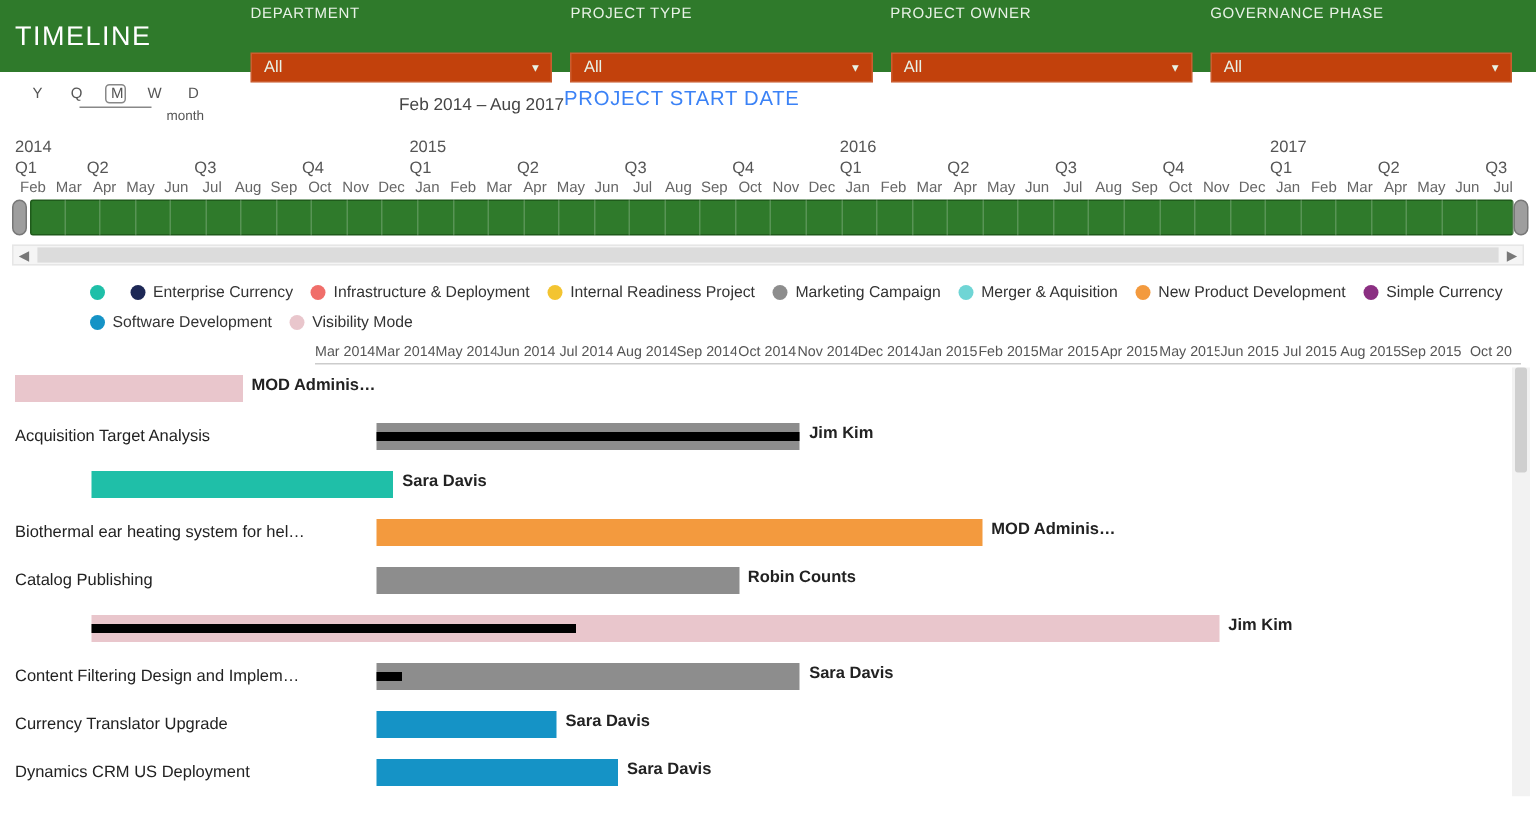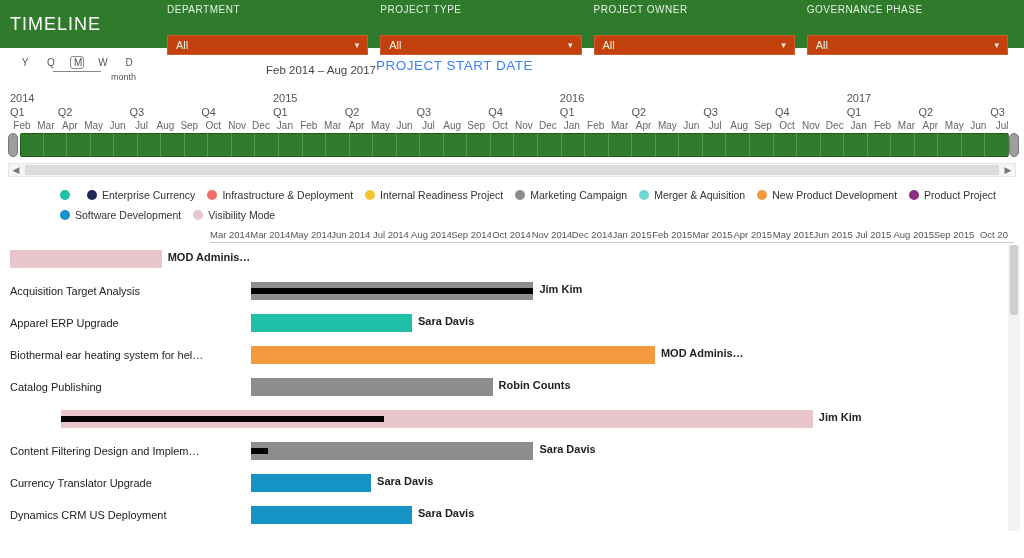--- a/index.html
+++ b/index.html
@@ -253,21 +253,21 @@
     <div class="legend-item">
       <span class="dot" style="background: rgb(111, 213, 213);"></span>
       <span>Merger &amp; Aquisition</span>
     </div>
     <div class="legend-item">
       <span class="dot" style="background: rgb(243, 154, 62);"></span>
       <span>New Product Development</span>
     </div>
     <div class="legend-item">
       <span class="dot" style="background: rgb(139, 47, 130);"></span>
-      <span>Product Project</span>
+      <span>Simple Currency</span>
     </div>
     <div class="legend-item">
       <span class="dot" style="background: rgb(21, 147, 198);"></span>
       <span>Software Development</span>
     </div>
     <div class="legend-item">
       <span class="dot" style="background: rgb(233, 198, 204);"></span>
       <span>Visibility Mode</span>
     </div>
   </div>
@@ -304,21 +304,20 @@
       </div>
       <div class="row">
         <div class="row-label">Acquisition Target Analysis</div>
         <div class="row-track">
           <div class="bar" style="left: 5.09031%; width: 35.1396%; background: rgb(141, 141, 141);"></div>
           <div class="overlay" style="left: 5.09031%; width: 35.1396%;"></div>
           <div class="bar-lbl" style="left: calc(40.2299% + 6px);">Jim Kim</div>
         </div>
       </div>
       <div class="row">
-        <div class="row-label">Apparel ERP Upgrade</div>
         <div class="row-track">
           <div class="bar" style="left: 5.09031%; width: 20.0328%; background: rgb(31, 191, 168);"></div>
           <div class="bar-lbl" style="left: calc(25.1232% + 6px);">Sara Davis</div>
         </div>
       </div>
       <div class="row">
         <div class="row-label">Biothermal ear heating system for helmets</div>
         <div class="row-track">
           <div class="bar" style="left: 5.09031%; width: 50.2463%; background: rgb(243, 154, 62);"></div>
           <div class="bar-lbl" style="left: calc(55.3366% + 6px);">MOD Adminis…</div>

